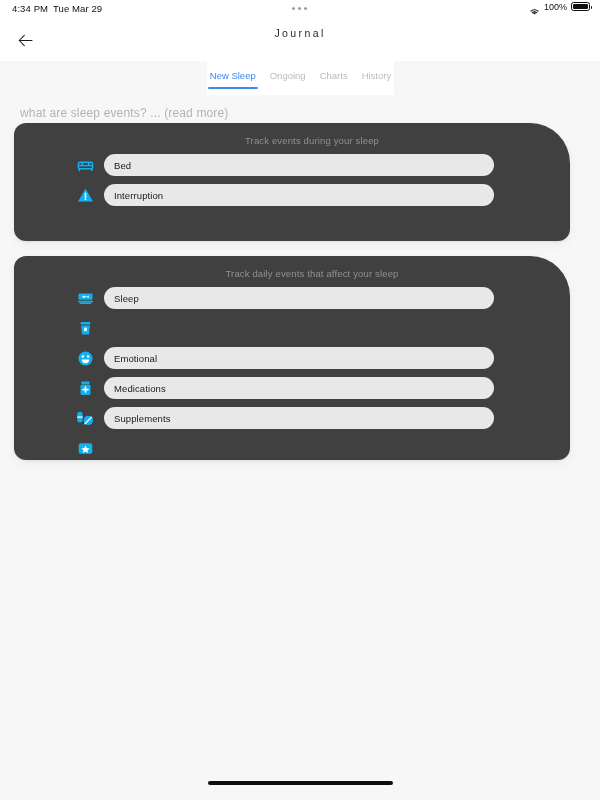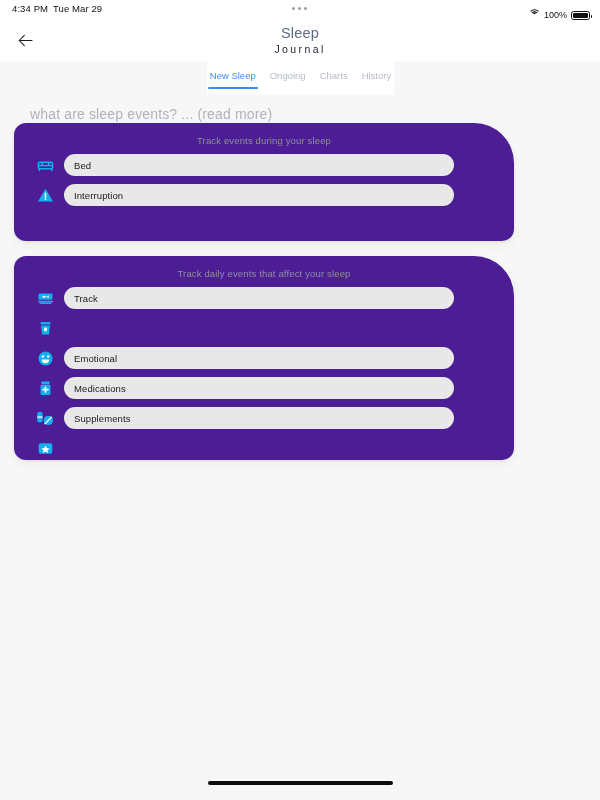--- a/index.html
+++ b/index.html
@@ -32,21 +32,21 @@
   .sb-dots {
     position: absolute; left: 292px; top: 7px;
     display: flex; gap: 3px;
   }
   .sb-dots i {
     display: block; width: 3px; height: 3px; border-radius: 50%;
     background: #9b9b9b;
   }
   .sb-right {
     position: absolute; right: 10px; top: 2px;
-    display: flex; align-items: flex-end; gap: 4px;
+    display: flex; align-items: flex-start; gap: 4px;
   }
   .sb-batt-pct { font-size: 9px; color: #111; }
   .sb-batt {
     width: 19px; height: 9px; border: 1px solid #111;
     border-radius: 2.5px; position: relative; box-sizing: border-box;
     padding: 1px;
   }
   .sb-batt::after {
     content: ""; position: absolute; right: -3px; top: 2.5px;
     width: 1.5px; height: 3px; background: #111; border-radius: 0 1px 1px 0;
@@ -91,34 +91,35 @@
     padding-bottom: 8px; cursor: pointer; white-space: nowrap;
   }
   .tab.active { color: #3b8bf0; }
   .tab.active::after {
     content: ""; position: absolute; left: -2px; right: -2px; bottom: 0;
     height: 2px; background: #3b8bf0; border-radius: 2px;
   }
 
   
   .readmore {
-    position: absolute; top: 106px; left: 30px;
-    font-size: 14px; color: #b0b4b9; letter-spacing: .15px;
+    position: absolute; top: 106px; left: 20px;
+    font-size: 12px; color: #b0b4b9; letter-spacing: .15px;
     cursor: pointer;
   }
 
   
   .card {
     position: absolute;
     left: 14px;
-    width: 500px;
-    background: #4c1d95;
+    width: 556px;
+    background: #404040;
     border-radius: 12px 40px 12px 12px;
     box-shadow: 0 1px 3px rgba(0,0,0,.07), 0 4px 12px rgba(0,0,0,.045);
     box-sizing: border-box;
+    padding-left: 40px;
   }
   #card-sleep { top: 123px; height: 118px; }
   #card-daily { top: 256px; height: 204px; }
 
   .card-title {
     text-align: center;
     font-size: 9.5px;
     color: #8d9298;
     padding-top: 12px;
     letter-spacing: .15px;
@@ -185,21 +186,20 @@
   </div>
 </div>
 
 <div class="header">
   <div class="back-btn">
     <svg width="15" height="13" viewBox="0 0 15 13">
       <path d="M6.3 1.4 L1.2 6.5 L6.3 11.6 M1.4 6.5 L14 6.5" stroke="#1b1b1b" stroke-width="1.05" fill="none" stroke-linecap="round" stroke-linejoin="round"></path>
     </svg>
   </div>
   <div class="titlewrap">
-    <div class="title-main">Sleep</div>
     <div class="title-sub">Journal</div>
   </div>
 </div>
 
 <div class="tabstrip">
   <div class="tab active">New Sleep</div>
   <div class="tab">Ongoing</div>
   <div class="tab">Charts</div>
   <div class="tab">History</div>
 </div>
@@ -244,21 +244,21 @@
   <div class="row">
     <div class="row-icon">
       <svg width="17" height="17" viewBox="0 0 17 17">
         <rect x="1.5" y="3.6" width="14" height="6.2" rx="1.2" fill="#12b0f0"></rect>
         <path d="M5 6.8 q2.2 -2 4.3 0 q-2.1 2 -4.3 0 Z" fill="#ffffff"></path>
         <path d="M9.6 6.8 L11.6 5.4 V8.2 Z" fill="#ffffff"></path>
         <path d="M1.6 11.5 H15.4 M3.1 13.3 H13.9" stroke="#12b0f0" stroke-width="1.4" stroke-linecap="round"></path>
       </svg>
     </div>
     <div class="pill">
-      <span class="pill-label">Track</span>
+      <span class="pill-label">Sleep</span>
     </div>
   </div>
 
   <div class="row">
     <div class="row-icon">
       <svg width="17" height="17" viewBox="0 0 17 17">
         <rect x="3.6" y="1.9" width="9.8" height="2.6" rx="0.8" fill="#12b0f0"></rect>
         <path d="M4 5.4 H13 L12 14.6 H5 Z" fill="#12b0f0"></path>
         <rect x="7.1" y="7.6" width="2.8" height="3.6" rx="1.2" fill="#ffffff"></rect>
       </svg>

